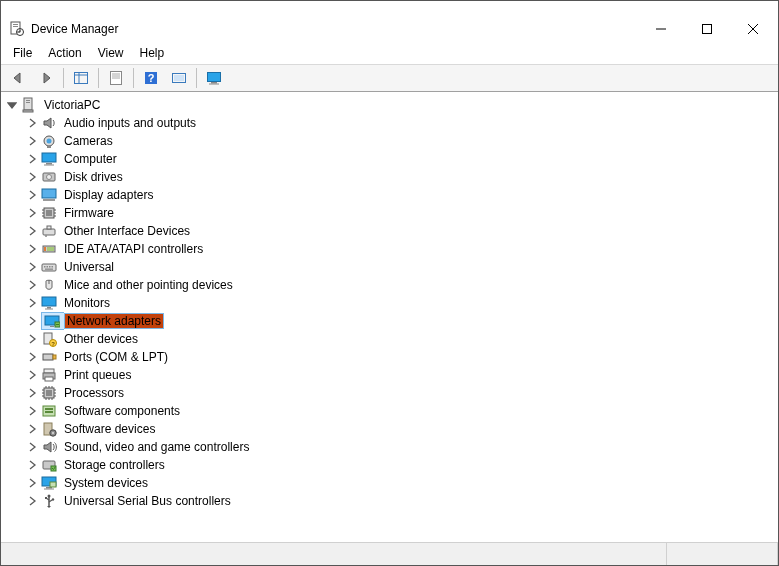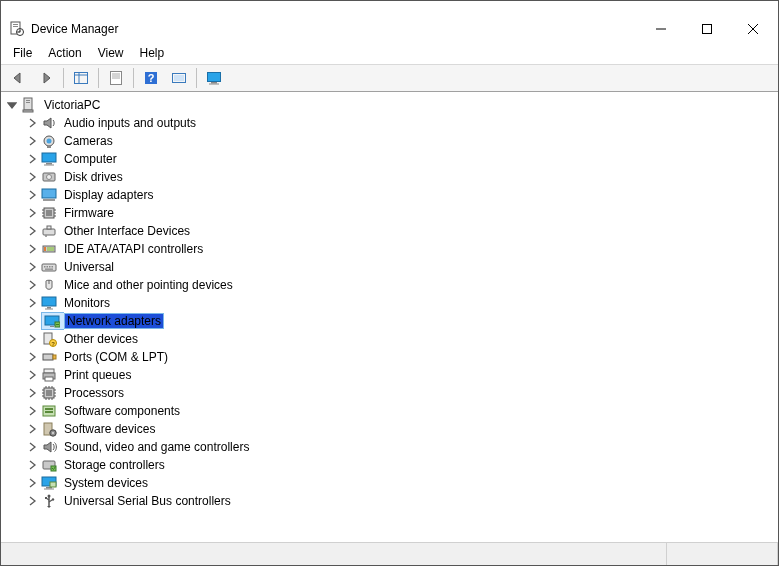--- a/index.html
+++ b/index.html
@@ -16,21 +16,21 @@
   .tb-btn{width:24px;height:22px;display:flex;align-items:center;justify-content:center;border:1px solid transparent;}
   .tb-sep{width:1px;height:20px;background:#c0c0c0;margin:0 2px;}
   .content{flex:1;overflow:auto;padding:2px 0;}
   .tree{padding:2px 0 2px 4px;}
   .node{display:flex;align-items:center;height:18px;white-space:nowrap;}
   .expander{width:14px;height:14px;display:flex;align-items:center;justify-content:center;margin-right:0;color:#5a5a5a;}
   .expander svg{fill:none;stroke:#5a5a5a;stroke-width:1.3;}
   .expander.open svg{fill:#5a5a5a;}
   .node-icon{width:16px;height:16px;margin:0 4px 0 2px;display:flex;align-items:center;justify-content:center;}
   .node-label{padding:1px 3px;font-size:12px;}
-  .node.selected .node-label{background:#1d4ed8;border:1px solid #7ab7e8;padding:0 2px;}
+  .node.selected .node-label{background:#c2410c;border:1px solid #7ab7e8;padding:0 2px;}
   .node.selected .node-icon{background:#cde8ff;border-top:1px solid #7ab7e8;border-bottom:1px solid #7ab7e8;border-left:1px solid #7ab7e8;margin-right:0;padding:0 4px 0 2px;}
   .children{padding-left:20px;}
   .statusbar{height:22px;border-top:1px solid #d0d0d0;background:#f0f0f0;display:flex;}
   .status-cell{border-right:1px solid #d0d0d0;}
 </style>
 </head>
 <body>
 
 <div class="window">
 

